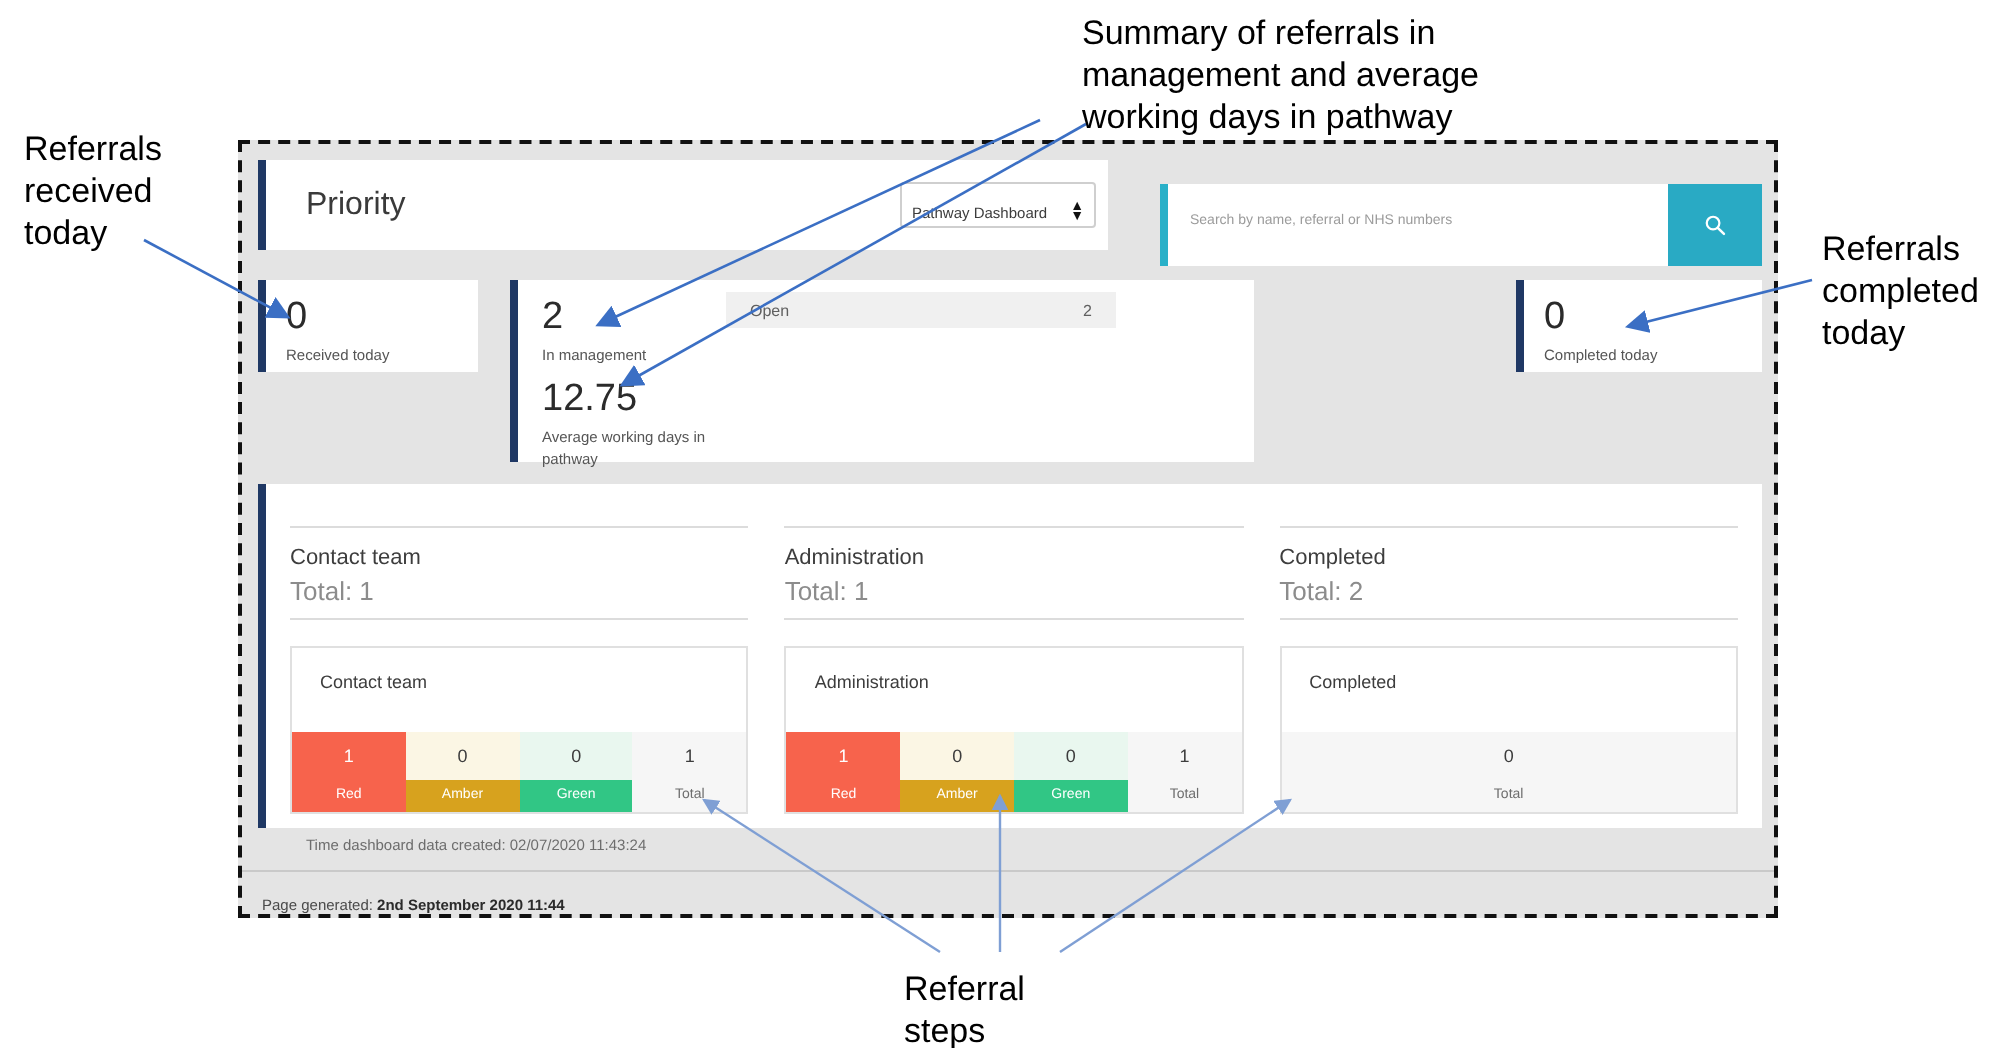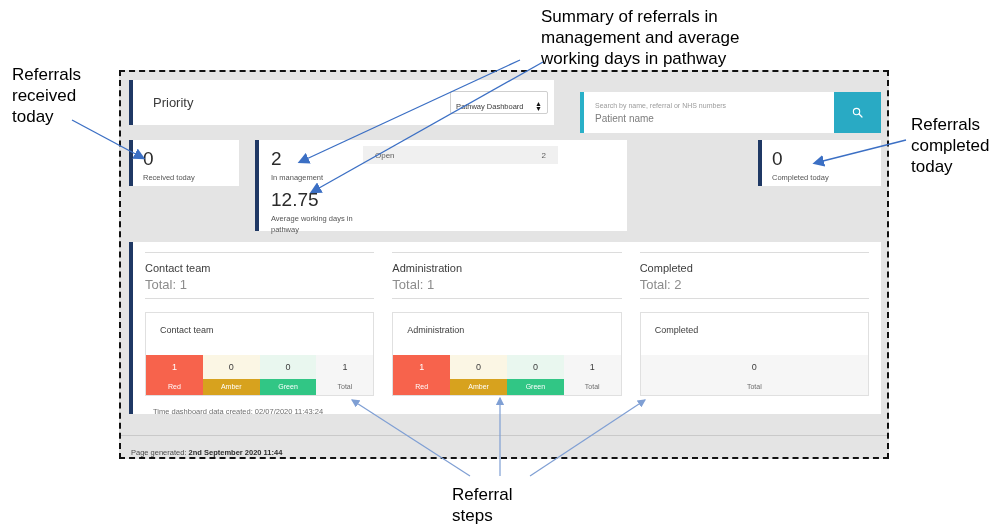--- a/index.html
+++ b/index.html
@@ -36,21 +36,21 @@
     z-index:10;
   }
 
   
   #topbar{position:absolute;left:8px;top:8px;width:752px;height:52px;}
   .panel{background:#fff;border-left:4px solid #1f3864;box-sizing:border-box;}
   #priority-card{
     position:absolute;left:0;top:0;width:425px;height:45px;
     display:flex;align-items:center;
   }
-  #priority-title{font-size:13px;color:#3a3a3a;margin-left:20px;}
+  #priority-title{font-size:16px;color:#3a3a3a;margin-left:20px;}
   #dashboard-select{
     position:absolute;left:317px;top:11px;width:98px;height:23px;
     background:#fff;border:1px solid #cfcfcf;border-radius:2px;
     display:flex;align-items:flex-end;justify-content:space-between;
     padding:2px 5px;box-sizing:border-box;
   }
   #dashboard-select-label{font-size:7.5px;color:#3c3c3c;}
   .stepper{display:flex;flex-direction:column;align-items:center;line-height:5px;}
   .stepper span{font-size:7px;color:#111;}
 
@@ -96,21 +96,21 @@
     justify-content:space-between;padding:0 12px;box-sizing:border-box;
   }
   #open-bar span{font-size:8px;color:#606060;}
 
   
   #steps-panel{
     position:absolute;left:8px;top:170px;width:752px;height:172px;
     background:#fff;border-left:4px solid #1f3864;box-sizing:border-box;
     padding:10px 12px;
   }
-  #steps-cols{display:flex;gap:18px;}
+  #steps-cols{display:flex;gap:18px;margin-top:11px;}
   .step-col{flex:1;}
   .col-head{border-top:1px solid #dcdcdc;border-bottom:1px solid #dcdcdc;padding:8px 0 6px 0;}
   .col-title{font-size:11px;color:#3d3d3d;line-height:14px;}
   .col-total{font-size:13px;color:#8c8c8c;margin-top:2px;}
   .step-card{
     margin-top:13px;border:1px solid #e0e0e0;background:#fff;box-sizing:border-box;
   }
   .step-card-title{font-size:9px;color:#3d3d3d;padding:12px 0 20px 14px;}
   .rag{display:flex;}
   .rag-cell{flex:1;text-align:center;}
@@ -187,21 +187,20 @@
         <span class="stepper">
           <span>▲</span>
           <span>▼</span>
         </span>
       </div>
     </div>
 
     <div id="search-wrap">
       <div id="search-field">
         <div id="search-label">Search by name, referral or NHS numbers</div>
-        <input id="search-input" type="text" placeholder="Patient name" style="">
       </div>
       <div id="search-button">
         <svg width="11" height="11" viewBox="0 0 16 16">
           <circle cx="6.6" cy="6.6" r="4.6" fill="none" stroke="#ffffff" stroke-width="1.6"></circle>
           <line x1="10.2" y1="10.2" x2="14.5" y2="14.5" stroke="#ffffff" stroke-width="1.8" stroke-linecap="round"></line>
         </svg>
       </div>
     </div>
   </div>
 

